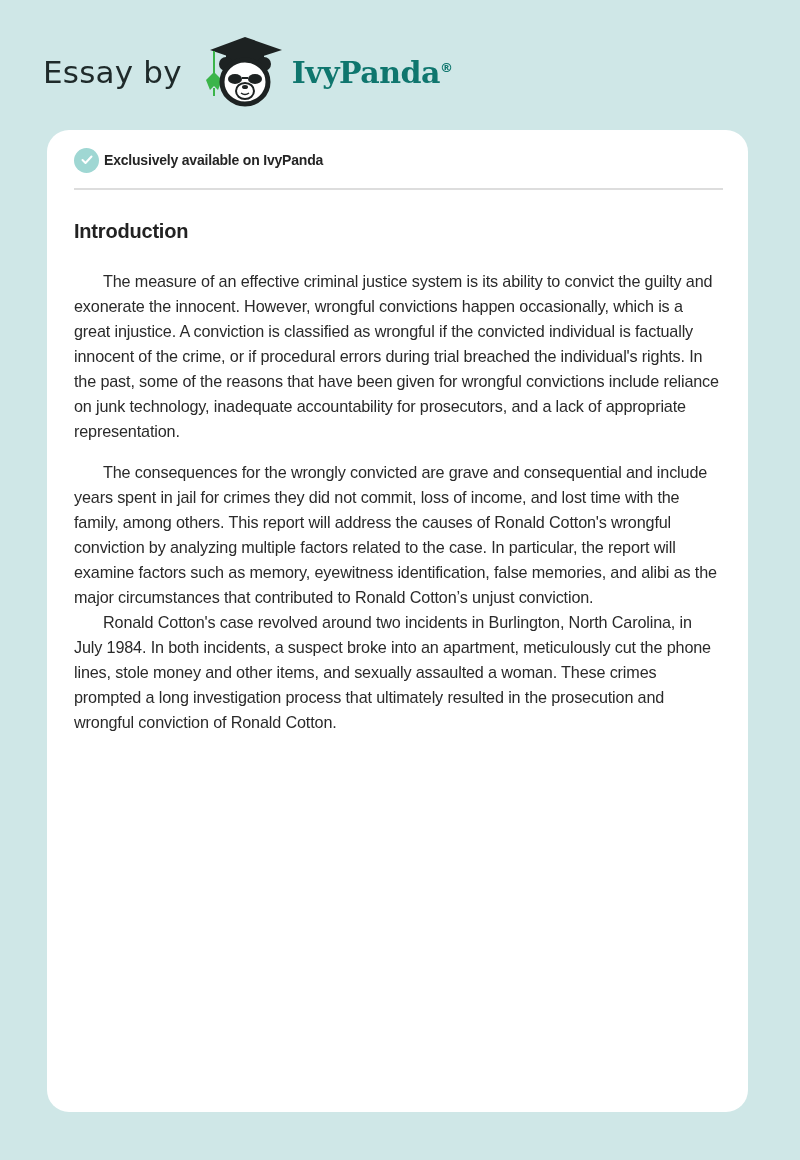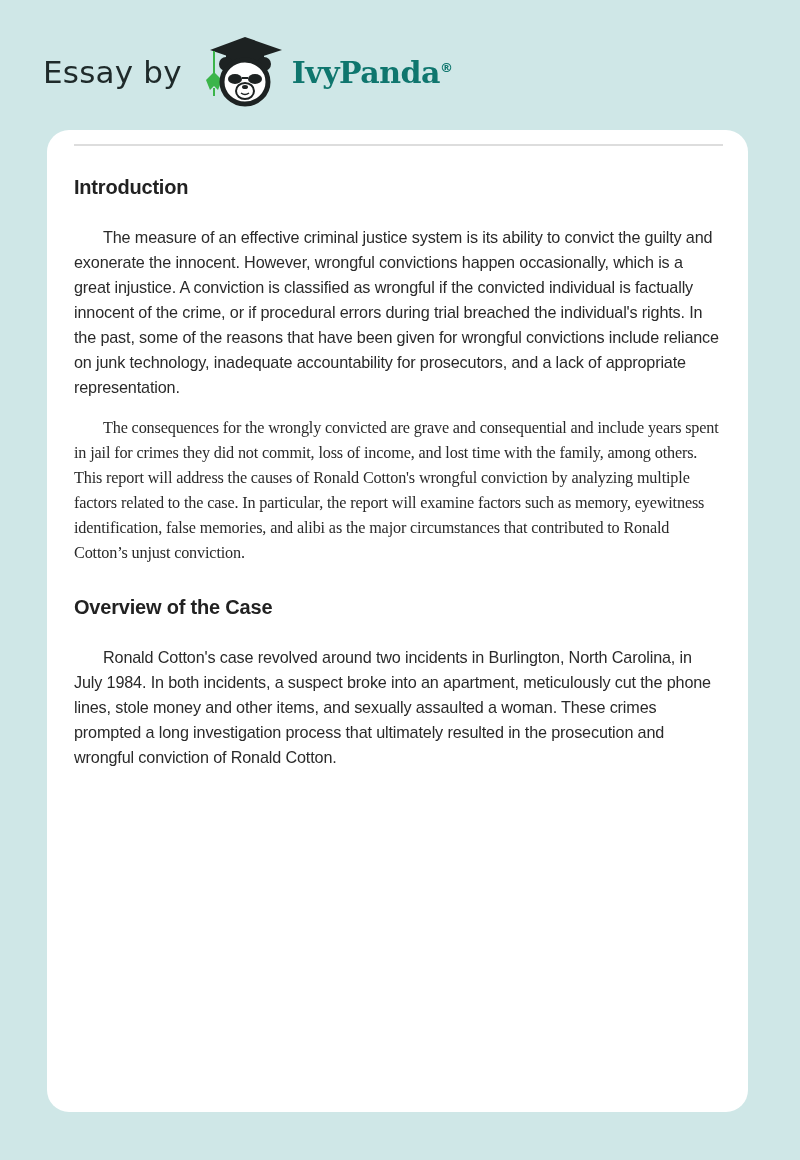--- a/index.html
+++ b/index.html
@@ -44,21 +44,21 @@
   .divider { margin-top: 14px; height: 2px; background: #dddddd; }
   h2 {
     margin: 22px 0 0 0; font-size: 20px; line-height: 38px;
     font-weight: bold; color: #222222; letter-spacing: -0.2px;
   }
   p {
     margin: 0; font-size: 16.2px; line-height: 25px; color: #2a2a2a;
     text-indent: 29px; letter-spacing: -0.15px;
   }
   h2 + p { margin-top: 19px; }
-  p + p { margin-top: 16px; font-family: Liberation Serif, serif; }
+  p + p { margin-top: 16px; }
 </style>
 </head>
 <body>
 
 <div class="brand">
   <span class="brand-prefix">Essay by</span>
   <svg class="brand-logo" viewBox="0 0 86 76">
 
     <polygon points="8,16 43,3 80,16 43,28" fill="#1d2222"></polygon>
     <rect x="24" y="18" width="38" height="10" fill="#1d2222"></rect>
@@ -79,27 +79,34 @@
     <ellipse cx="43" cy="57" rx="9" ry="8" fill="none" stroke="#1d2222" stroke-width="2"></ellipse>
     <ellipse cx="43" cy="53" rx="3" ry="2" fill="#1d2222"></ellipse>
     <path d="M39,59 Q43,62 47,59" fill="none" stroke="#1d2222" stroke-width="1.5"></path>
   </svg>
   <span class="brand-name"><span>IvyPanda</span><span class="brand-reg">®</span></span>
 </div>
 
 <div class="card">
   <div class="inner">
 
+    <div class="exclusive">
+      <span class="check">
+        <svg width="12" height="10" viewBox="0 0 12 10">
+            <path d="M1.5,5 L4.5,8 L10.5,1.5" fill="none" stroke="#ffffff" stroke-width="2" stroke-linecap="round" stroke-linejoin="round"></path>
+          </svg>
+      </span>
+      <span class="exclusive-text">Exclusively available on IvyPanda</span>
+    </div>
 
     <div class="divider"></div>
 
     <section>
       <h2>Introduction</h2>
       <p>The measure of an effective criminal justice system is its ability to convict the guilty and exonerate the innocent. However, wrongful convictions happen occasionally, which is a great injustice. A conviction is classified as wrongful if the convicted individual is factually innocent of the crime, or if procedural errors during trial breached the individual's rights. In the past, some of the reasons that have been given for wrongful convictions include reliance on junk technology, inadequate accountability for prosecutors, and a lack of appropriate representation.</p>
       <p>The consequences for the wrongly convicted are grave and consequential and include years spent in jail for crimes they did not commit, loss of income, and lost time with the family, among others. This report will address the causes of Ronald Cotton's wrongful conviction by analyzing multiple factors related to the case. In particular, the report will examine factors such as memory, eyewitness identification, false memories, and alibi as the major circumstances that contributed to Ronald Cotton’s unjust conviction.</p>
     </section>
 
     <section>
-      <h2>Overview of the Case</h2>
       <p>Ronald Cotton's case revolved around two incidents in Burlington, North Carolina, in July 1984. In both incidents, a suspect broke into an apartment, meticulously cut the phone lines, stole money and other items, and sexually assaulted a woman. These crimes prompted a long investigation process that ultimately resulted in the prosecution and wrongful conviction of Ronald Cotton.</p>
     </section>
   </div>
 </div>
 
 </body></html>

